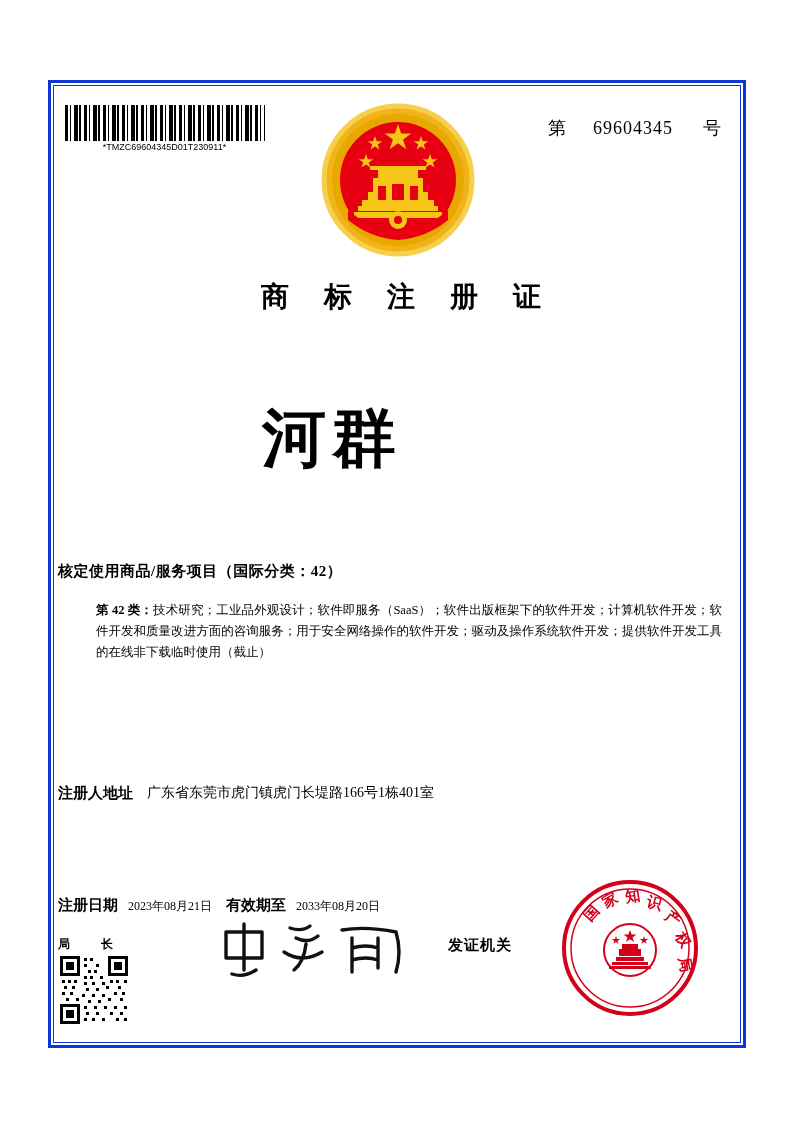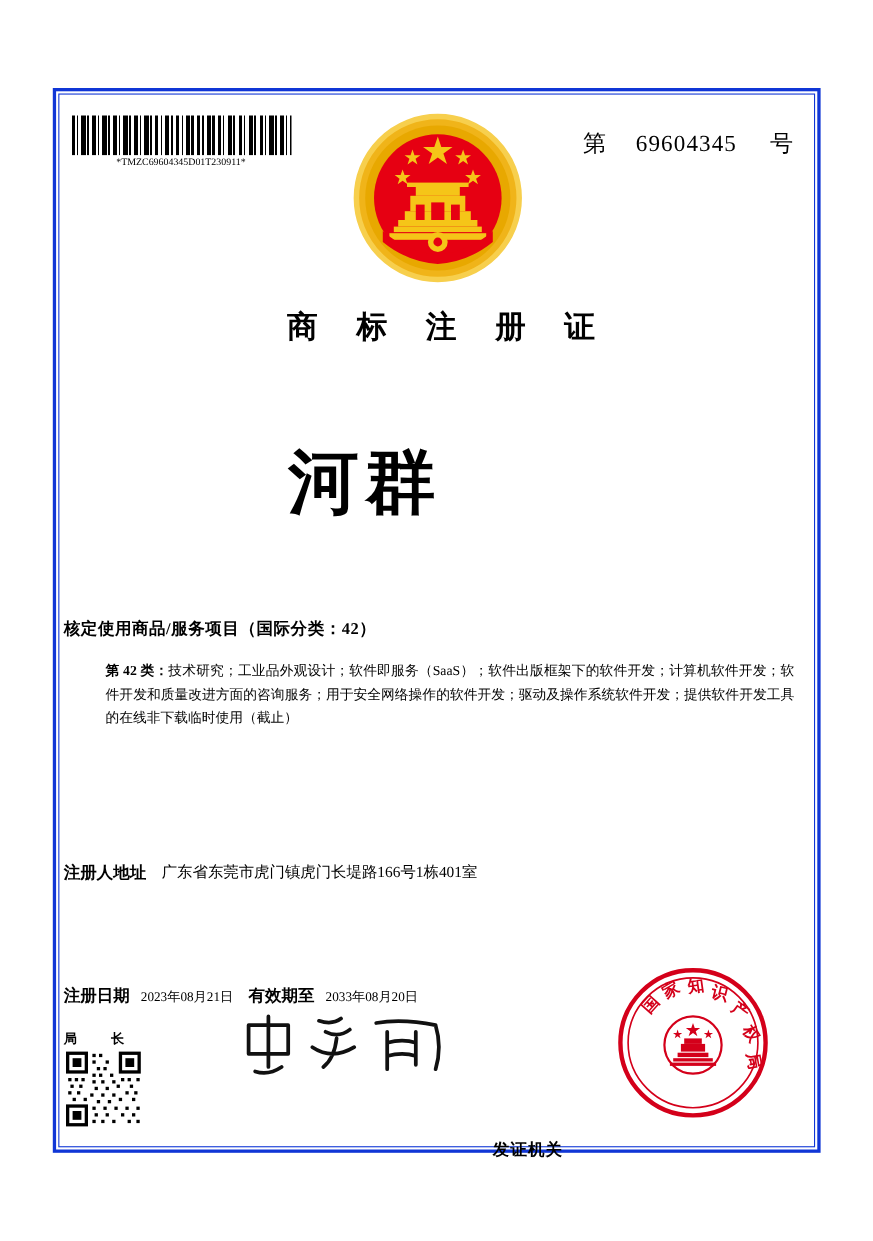--- a/index.html
+++ b/index.html
@@ -60,33 +60,33 @@
         #000 0px, #000 3px,
         #fff 3px, #fff 5px,
         #000 5px, #000 6px,
         #fff 6px, #fff 9px,
         #000 9px, #000 13px,
         #fff 13px, #fff 14px,
         #000 14px, #000 16px,
         #fff 16px, #fff 19px);
   }
   .barcode-text {
-    font-family: Liberation Serif, serif;
+    font-family: Liberation Sans, sans-serif;
     font-size: 9px;
     letter-spacing: 0px;
     margin-top: 1px;
     color: #000;
   }
 
   
   .cert-no {
     position: absolute;
     right: 72px;
     top: 116px;
-    font-size: 21px;
+    font-size: 18px;
     letter-spacing: 1px;
     white-space: nowrap;
     text-align: right;
   }
   .cert-no .lbl { margin-right: 26px; }
   .cert-no .num { letter-spacing: 1px; }
   .cert-no .suffix { margin-left: 30px; }
 
   
   .emblem {
@@ -192,21 +192,21 @@
     left: 210px;
     top: 918px;
     width: 220px;
     height: 62px;
   }
 
   
   .issuer {
     position: absolute;
     left: 448px;
-    top: 1036px;
+    top: 936px;
     font-size: 15px;
     font-weight: bold;
     letter-spacing: 1px;
     text-align: right;
   }
 
   
   .seal {
     position: absolute;
     left: 560px;

